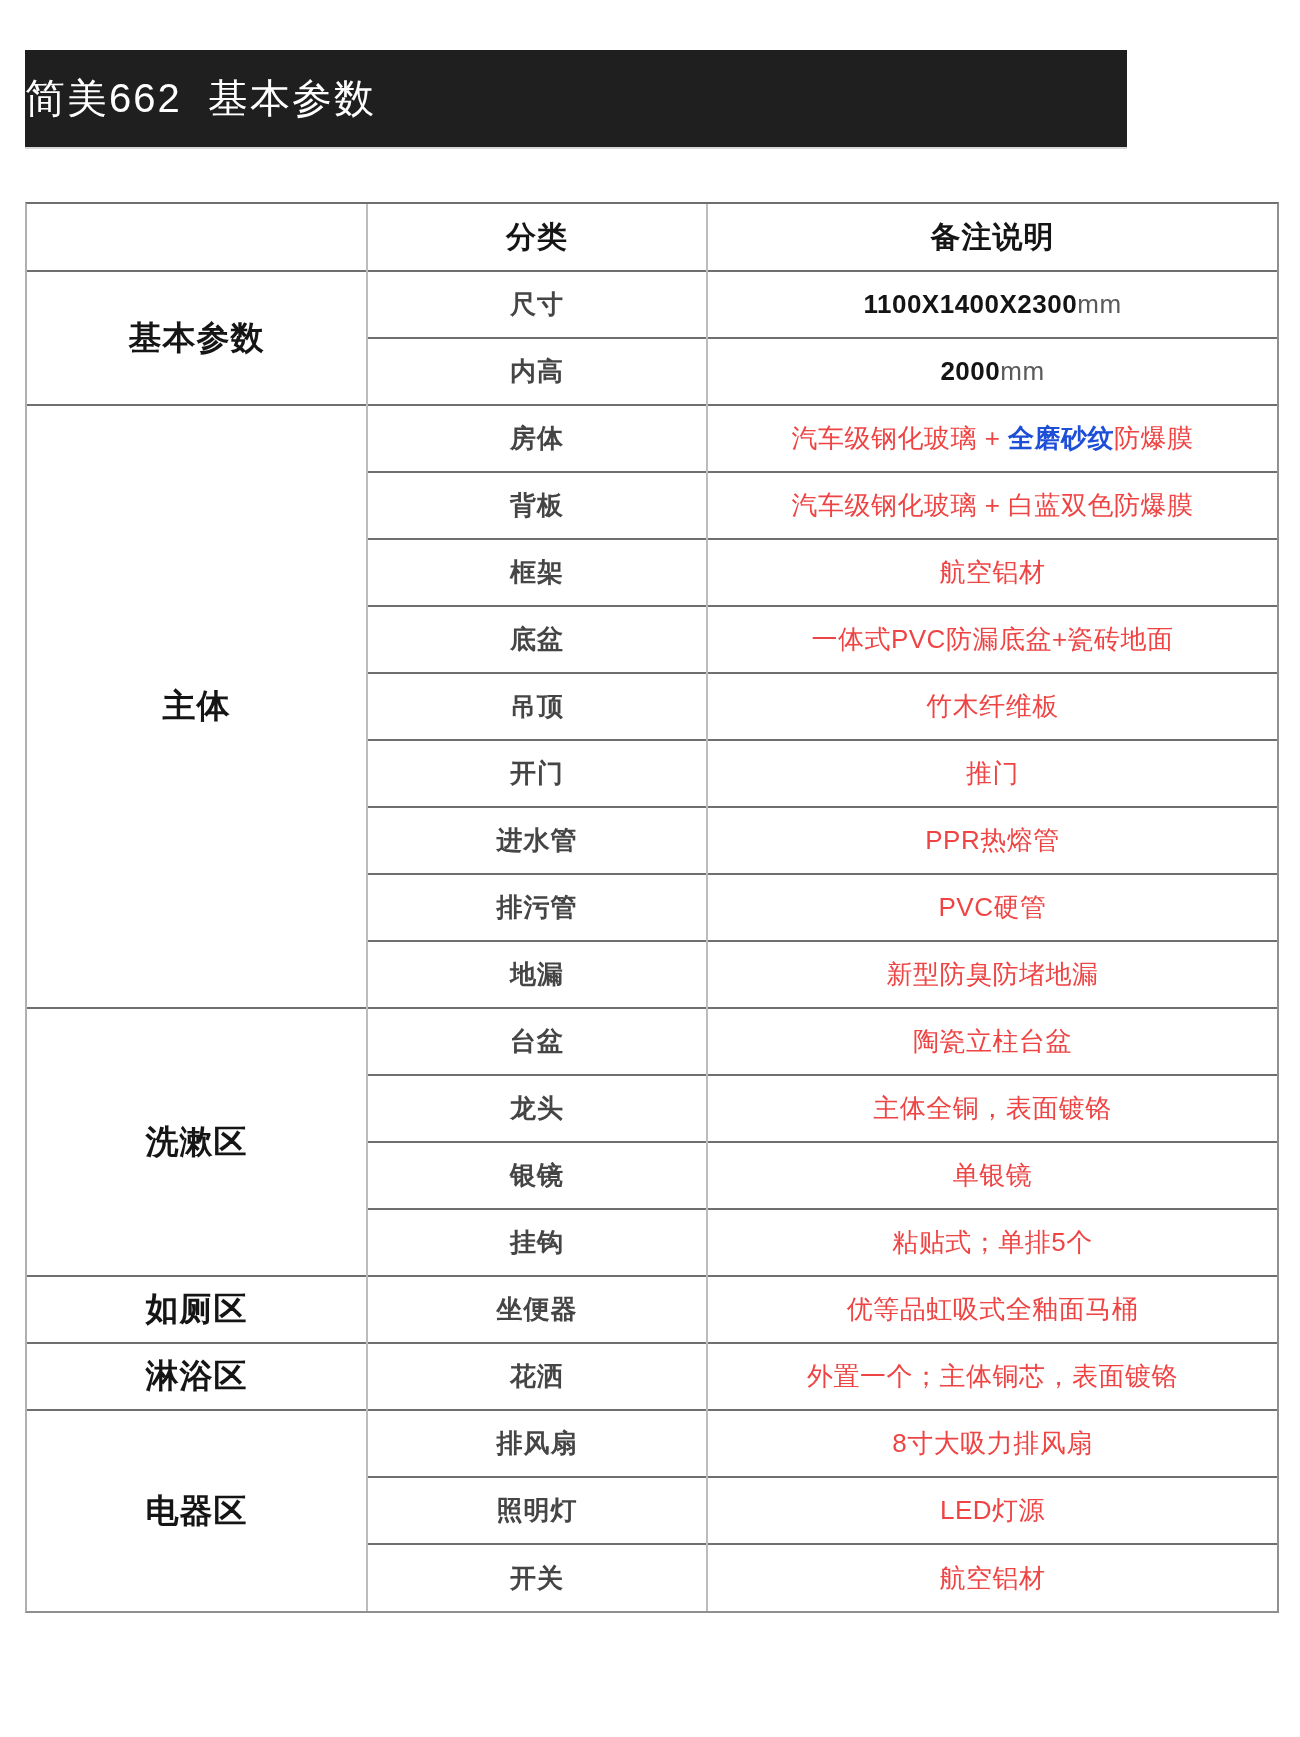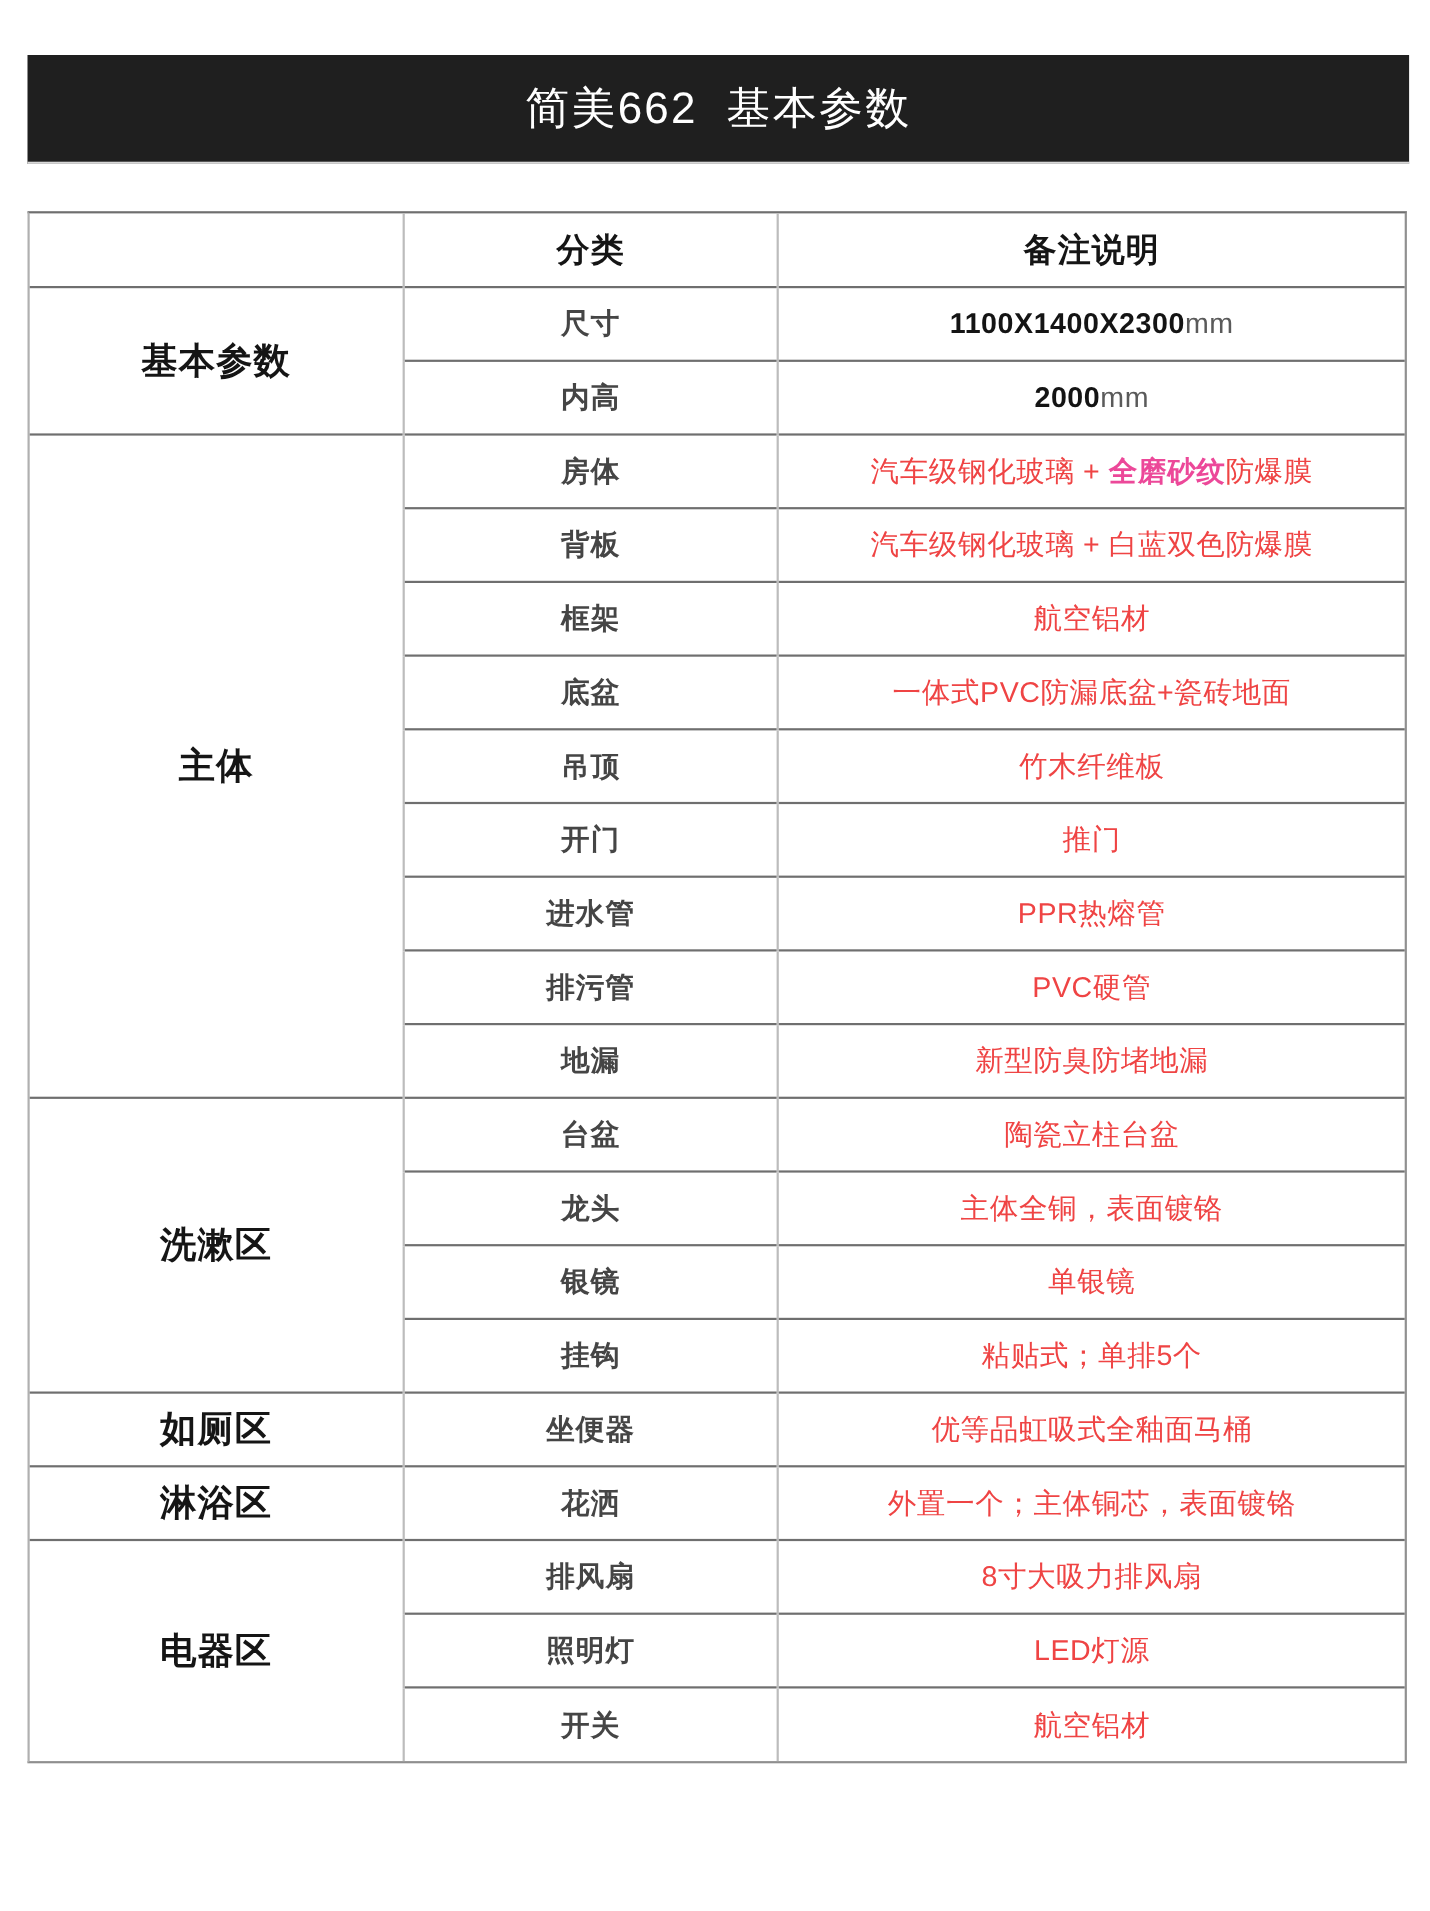--- a/index.html
+++ b/index.html
@@ -11,40 +11,40 @@
     width: 1300px;
     height: 1737px;
     position: relative;
     font-family: "Liberation Sans", sans-serif;
     overflow: hidden;
   }
   .banner {
     position: absolute;
     left: 25px;
     top: 50px;
-    width: 1256px;
+    width: 1102px;
     height: 97px;
     background: #1f1f1f;
     display: flex;
     align-items: center;
-    justify-content: center;
+    justify-content: flex-start;
     border-bottom: 2px solid #d8d8d8;
     box-sizing: content-box;
   }
   .banner-title {
     color: #ffffff;
     font-size: 40px;
     font-weight: 500;
     letter-spacing: 2px;
     white-space: pre;
   }
   .table-wrap {
     position: absolute;
     left: 25px;
-    top: 192px;
+    top: 202px;
     width: 1250px;
     border-top: 2px solid #6f6f6f;
     border-bottom: 2px solid #8f8f8f;
     border-left: 2px solid #b0b0b0;
     border-right: 2px solid #909090;
   }
   table.spec-table {
     width: 100%;
     border-collapse: collapse;
     table-layout: fixed;
@@ -88,21 +88,21 @@
     letter-spacing: 1px;
   }
   td.value-cell {
     font-size: 26px;
     font-weight: 300;
     color: #383838;
     letter-spacing: 0.5px;
     white-space: nowrap;
   }
   .seg-normal { font-weight: 300; color: #ef4444; }
-  .seg-bold   { font-weight: 700; color: #ec4899; }
+  .seg-bold   { font-weight: 700; color: #1d4ed8; }
   .seg-medium { font-weight: 600; color: #141414; }
   .seg-light  { font-weight: 300; color: #5a5a5a; }
 </style>
 </head>
 <body>
 
 <div class="banner">
   <div class="banner-title">简美662  基本参数</div>
 </div>
 

